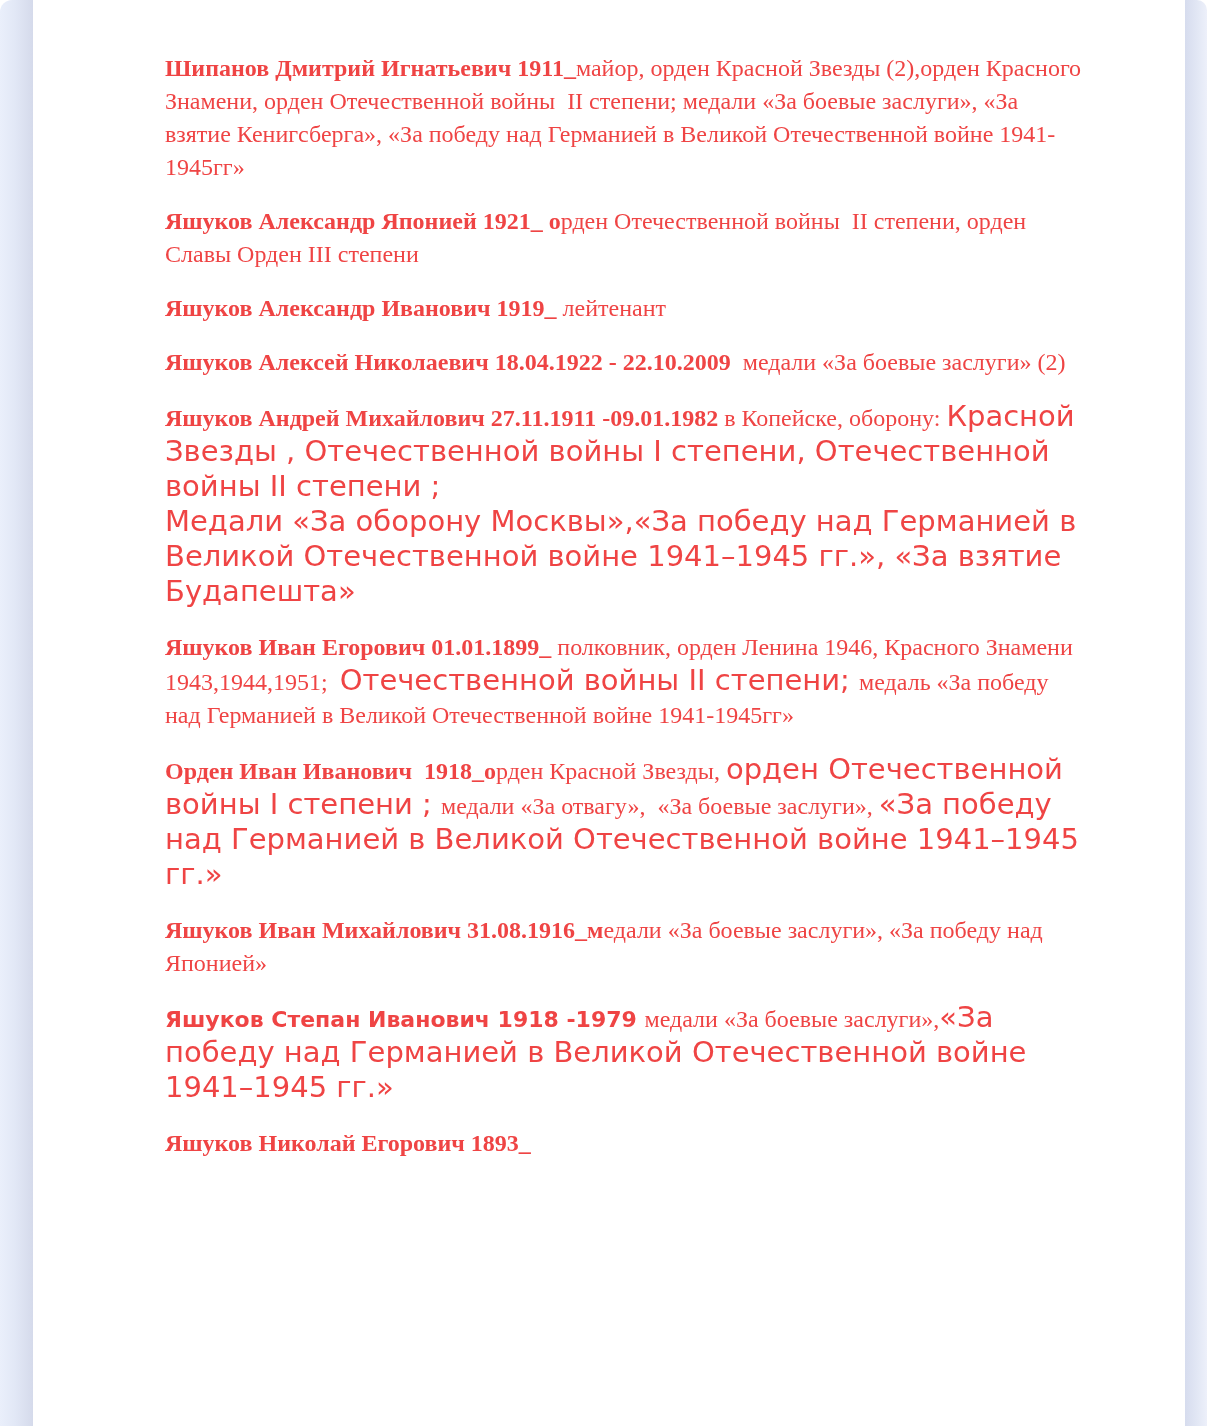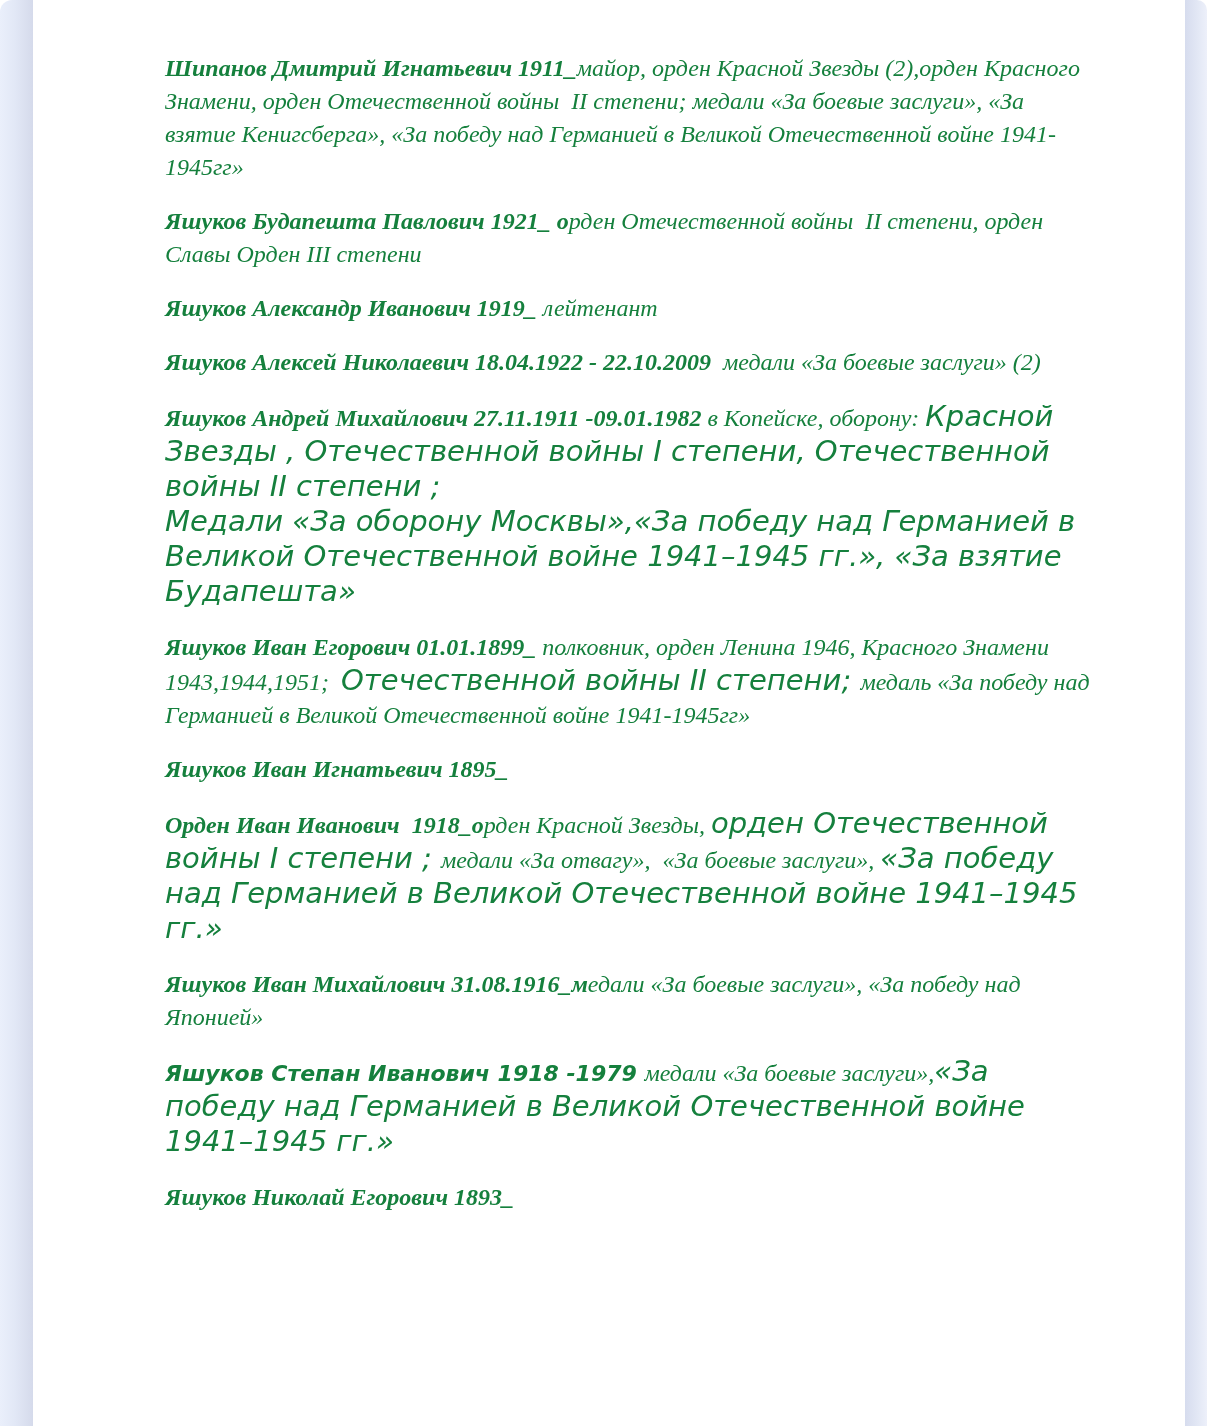--- a/index.html
+++ b/index.html
@@ -30,41 +30,39 @@
   .document-page {
     position: absolute;
     left: 165px;
     top: 52px;
     width: 925px;
   }
   .para {
     margin: 0 0 21px 0;
     font-size: 24px;
     line-height: 33px;
-    color: #15803d;
+    color: #ef4444;
     white-space: pre-wrap;
-    font-style: italic;
   }
   .run.serif       { font-family: "Liberation Serif", serif; font-weight: 400; }
   .run.bold-serif  { font-family: "Liberation Serif", serif; font-weight: 700; }
   .run.sans        { font-family: "DejaVu Sans", sans-serif; font-weight: 400; font-size: 29px; }
   .run.bold-sans   { font-family: "DejaVu Sans", sans-serif; font-weight: 700; font-size: 22px; }
 </style>
 </head>
 <body>
 
 <div class="page-left-border"></div>
 <div class="page-right-border"></div>
 
 <div class="document-page">
     <p class="para"><span class="run bold-serif">Шипанов Дмитрий Игнатьевич 1911_</span><span class="run serif">майор, орден Красной Звезды (2),орден Красного Знамени, орден Отечественной войны  II степени; медали «За боевые заслуги», «За взятие Кенигсберга», «За победу над Германией в Великой Отечественной войне 1941-1945гг»</span></p>
-    <p class="para"><span class="run bold-serif">Яшуков Будапешта Павлович 1921_ о</span><span class="run serif">рден Отечественной войны  II степени, орден Славы Орден III степени</span></p>
+    <p class="para"><span class="run bold-serif">Яшуков Александр Японией 1921_ о</span><span class="run serif">рден Отечественной войны  II степени, орден Славы Орден III степени</span></p>
     <p class="para"><span class="run bold-serif">Яшуков Александр Иванович 1919_ </span><span class="run serif">лейтенант</span></p>
     <p class="para"><span class="run bold-serif">Яшуков Алексей Николаевич 18.04.1922 - 22.10.2009  </span><span class="run serif">медали «За боевые заслуги» (2)</span></p>
     <p class="para"><span class="run bold-serif">Яшуков Андрей Михайлович 27.11.1911 -09.01.1982 </span><span class="run serif">в Копейске, оборону: </span><span class="run sans">Красной Звезды , Отечественной войны I степени, Отечественной войны II степени ;
 Медали «За оборону Москвы»,«За победу над Германией в Великой Отечественной войне 1941–1945 гг.», «За взятие Будапешта»</span></p>
     <p class="para"><span class="run bold-serif">Яшуков Иван Егорович 01.01.1899_ </span><span class="run serif">полковник, орден Ленина 1946, Красного Знамени 1943,1944,1951;  </span><span class="run sans">Отечественной войны II степени; </span><span class="run serif">медаль «За победу над Германией в Великой Отечественной войне 1941-1945гг»</span></p>
-    <p class="para"><span class="run bold-serif">Яшуков Иван Игнатьевич 1895_</span></p>
     <p class="para"><span class="run bold-serif">Орден Иван Иванович  1918_о</span><span class="run serif">рден Красной Звезды, </span><span class="run sans">орден Отечественной войны I степени ; </span><span class="run serif">медали «За отвагу»,  «За боевые заслуги», </span><span class="run sans">«За победу над Германией в Великой Отечественной войне 1941–1945 гг.»</span></p>
     <p class="para"><span class="run bold-serif">Яшуков Иван Михайлович 31.08.1916_м</span><span class="run serif">едали «За боевые заслуги», «За победу над Японией»</span></p>
     <p class="para"><span class="run bold-sans">Яшуков Степан Иванович 1918 -1979 </span><span class="run serif">медали «За боевые заслуги»,</span><span class="run sans">«За победу над Германией в Великой Отечественной войне 1941–1945 гг.»</span></p>
     <p class="para"><span class="run bold-serif">Яшуков Николай Егорович 1893_</span></p>
   </div>
 
 </body></html>

